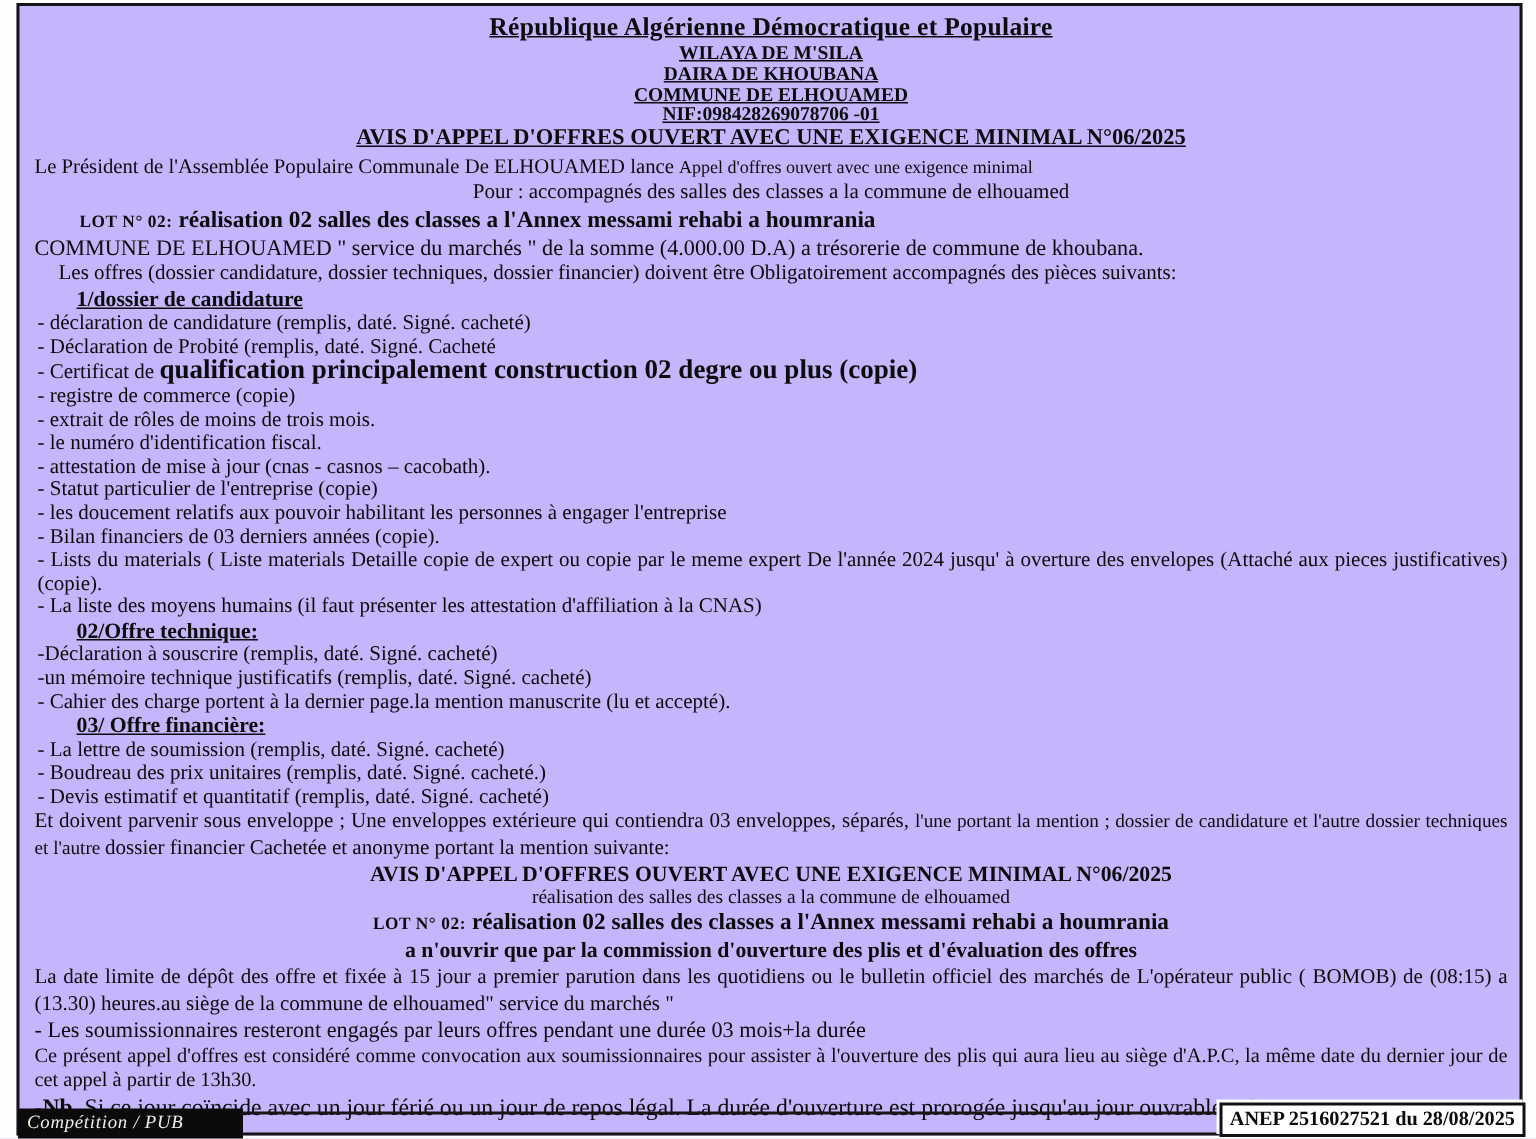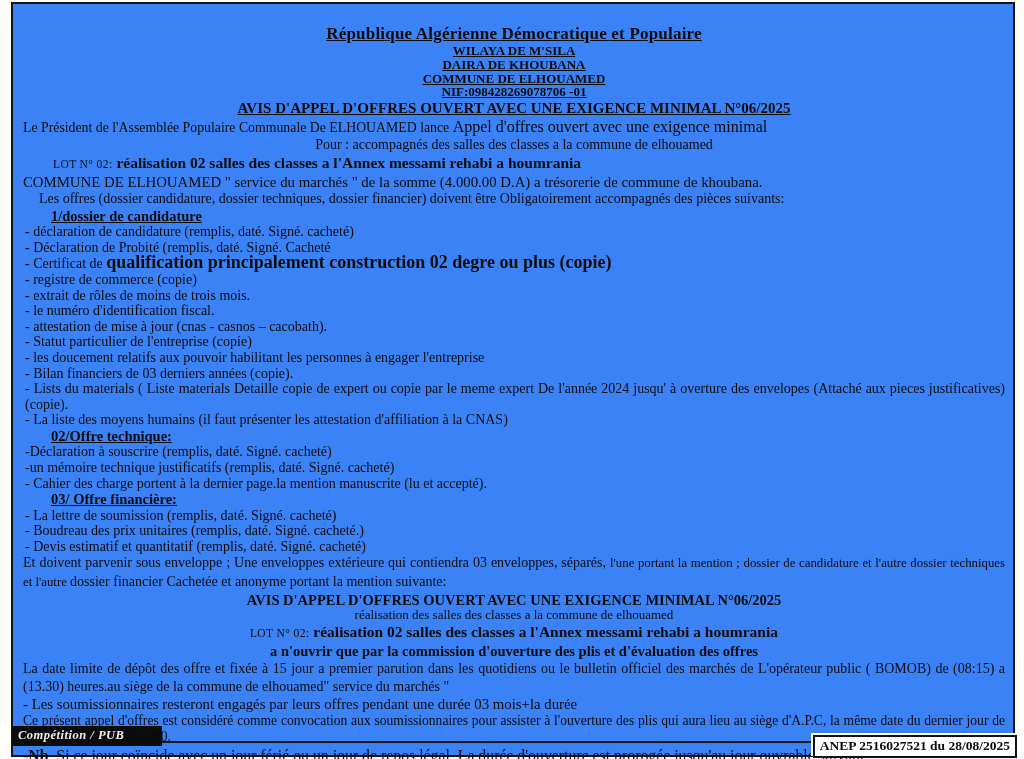--- a/index.html
+++ b/index.html
@@ -2,39 +2,39 @@
 <html><head>
 <meta charset="utf-8">
 <style>
   * { margin: 0; padding: 0; box-sizing: border-box; }
   html, body { width: 1024px; height: 759px; background: #fdfdfb; overflow: hidden; }
   body { font-family: "Liberation Serif", "DejaVu Serif", serif; color: #0c0c0c; }
 
   .page-frame {
     position: absolute; left: 11px; top: 2px; right: 9px; bottom: 2px;
     border: 2px solid #141414;
-    background: #3b82f6;
-    padding: 20px 8px 30px 10px;
+    background: #c4b5fd;
+    padding: 4px 8px 30px 10px;
   }
 
   .hdr { text-align: center; font-weight: bold; }
   .t1 { font-size: 17px; line-height: 20px; text-decoration: underline; letter-spacing: .2px; }
   .t2 { font-size: 13px; line-height: 13.8px; text-decoration: underline; }
   .t3 { font-size: 15px; line-height: 17px; text-decoration: underline; margin-top: 1px; }
 
   .ln   { font-size: 14px; line-height: 15.8px; }
   .ctr  { text-align: center; }
   .just { text-align: justify; }
 
   .president { font-size: 13.8px; line-height: 19px; }
-  .emph      { font-size: 16px; }
+  .emph      { font-size: 12px; }
   .pour      { line-height: 16px; }
 
   .lotline   { margin-left: 30px; line-height: 19px; }
-  .lotlabel  { font-weight: normal; font-size: 11.5px; letter-spacing: .4px; }
+  .lotlabel  { font-weight: bold; font-size: 11.5px; letter-spacing: .4px; }
   .lottext   { font-weight: bold; font-size: 15.5px; }
 
   .entreprises { margin-left: 48px; font-size: 16px; line-height: 19px; }
   .smallcaps   { font-size: 12.5px; }
   .communeline { font-size: 14.8px; line-height: 17px; }
   .offresline  { margin-left: 16px; line-height: 16.5px; }
 
   .sec-head { margin-left: 28px; font-weight: bold; font-size: 14.5px; text-decoration: underline; line-height: 16.5px; }
   .item { margin-left: 2px; line-height: 15.6px; }
   .item .bpart { font-weight: bold; font-size: 18px; }
@@ -51,23 +51,23 @@
   .engage    { font-size: 14.8px; line-height: 18.5px; }
   .convoc    { font-size: 13.6px; line-height: 16px; }
   .nbline    { font-size: 15.8px; line-height: 20px; margin-top: 1px; }
   .nbl       { font-weight: bold; text-decoration: underline; }
 
   .footer-rule {
     position: absolute; left: 12px; right: 10px; bottom: 16px;
     border-top: 2px solid #161616; height: 0;
   }
   .stamp {
-    position: absolute; left: 12px; bottom: 13px;
+    position: absolute; left: 12px; bottom: 0;
     background: #0b0b0b; color: #efefec;
-    font-style: italic; font-size: 12.5px; font-weight: bold;
+    font-style: italic; font-size: 12.5px; font-weight: normal;
     padding: 2px 12px 3px 6px; letter-spacing: .5px;
     min-width: 150px;
   }
   .anep-box {
     position: absolute; right: 7px; bottom: 1px;
     border: 2px solid #111; background: #fff;
     font-weight: bold; font-size: 13.5px;
     padding: 1px 5px 2px 5px;
     box-shadow: -2px -2px 0 #fff;
   }

